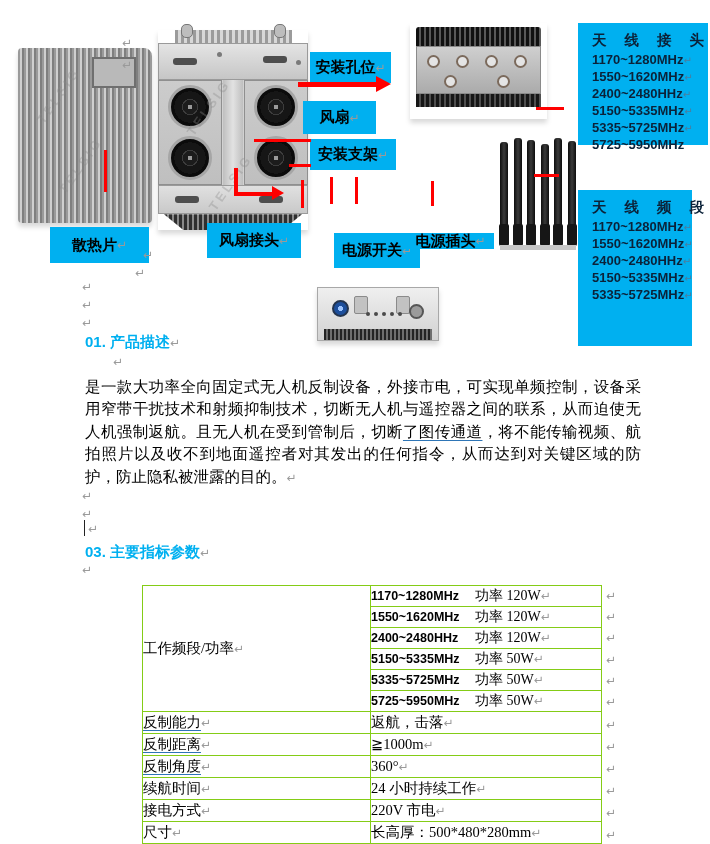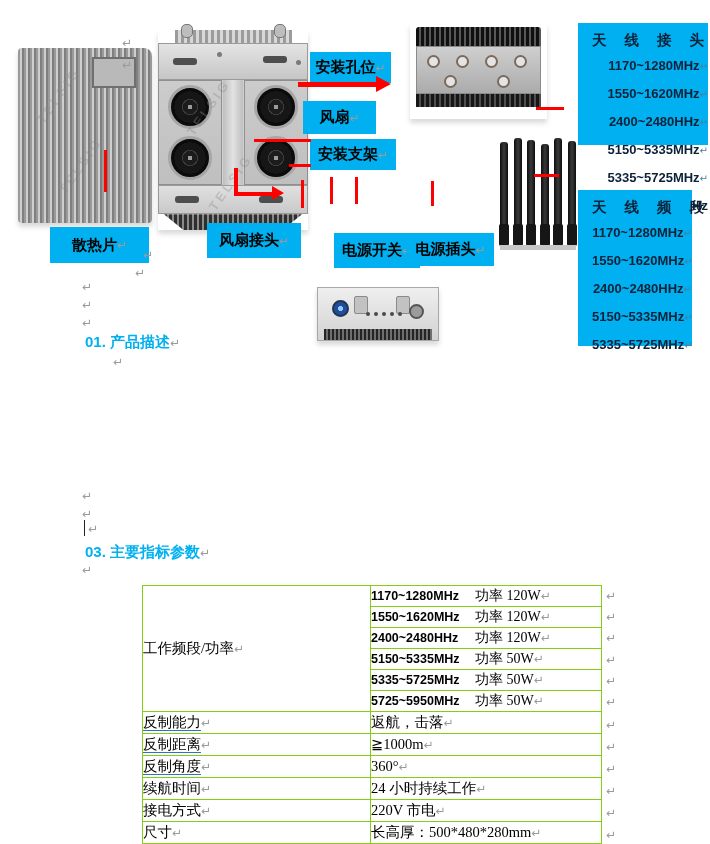--- a/index.html
+++ b/index.html
@@ -14,21 +14,21 @@
         font-family:"Liberation Serif","DejaVu Serif",serif;}
   .gram-u{text-decoration:underline;text-decoration-color:#2E75B6;text-underline-offset:3px;}
   .pilcrow{color:#9a9a9a;font-size:12px;font-weight:normal;font-family:"DejaVu Sans",sans-serif;}
   .caret{width:1px;height:16px;background:#222;}
   
   .clabel{background:#00B0F0;color:#000;font-weight:bold;font-size:15px;
           display:flex;align-items:center;justify-content:center;white-space:nowrap;}
   
   .cbox{background:#00B0F0;color:#0B2239;padding:5px 0 0 14px;}
   .cbox .cbox-title{font-size:14.5px;font-weight:bold;letter-spacing:7px;line-height:24px;white-space:nowrap;}
-  .cbox .freq-line{font-size:13px;font-weight:bold;line-height:27px;white-space:nowrap;text-align:right;}
+  .cbox .freq-line{font-size:13px;font-weight:bold;line-height:16px;white-space:nowrap;}
   .cbox .pilcrow{font-size:10px;color:#4b7d9e;}
   
   .photo{box-shadow:0 4px 5px rgba(0,0,0,.15);}
   .heatsink-left{background:repeating-linear-gradient(90deg,#9a9a9a 0 2px,#cfcfcf 2px 4px,#7f7f7f 4px 6px);
                  border-radius:4px 8px 4px 4px;}
   .hs-plate{position:absolute;right:16px;top:9px;width:40px;height:27px;background:#b9b9b9;
             border:2px solid #6f6f6f;}
   .watermark{position:absolute;color:#8a8a8a;opacity:.35;font-size:13px;letter-spacing:3px;
              transform:rotate(-55deg);font-weight:bold;pointer-events:none;}
   .device-center{display:flex;flex-direction:column;}
@@ -184,21 +184,21 @@
       <span class="pilcrow">↵</span>
   </div>
   <div class="abs clabel" style="left:207px;top:223px;width:94px;height:35px;">
     <span>风扇接头</span>
       <span class="pilcrow">↵</span>
   </div>
   <div class="abs clabel" style="left:310px;top:233px;width:86px;height:35px;margin-left:24px;">
     <span>电源开关</span>
       <span class="pilcrow">↵</span>
   </div>
-  <div class="abs clabel" style="left:407px;top:233px;width:87px;height:33px;">
+  <div class="abs clabel" style="left:407px;top:233px;width:87px;height:16px;">
     <span>电源插头</span>
       <span class="pilcrow">↵</span>
   </div>
 
   <div class="abs cbox" style="left:578px;top:23px;width:130px;height:122px;box-sizing:border-box;">
     <div class="cbox-title">天 线 接 头</div>
     <div class="freq-line"><span>1170~1280MHz</span><span class="pilcrow">↵</span></div>
     <div class="freq-line"><span>1550~1620MHz</span><span class="pilcrow">↵</span></div>
     <div class="freq-line"><span>2400~2480HHz</span><span class="pilcrow">↵</span></div>
     <div class="freq-line"><span>5150~5335MHz</span><span class="pilcrow">↵</span></div>
@@ -241,20 +241,23 @@
   <span class="abs pilcrow" style="left:82px;top:489px;">↵</span>
   <span class="abs pilcrow" style="left:82px;top:507px;">↵</span>
   <div class="abs caret" style="left:84px;top:520px;"></div>
   <span class="abs pilcrow" style="left:88px;top:522px;">↵</span>
   <span class="abs pilcrow" style="left:82px;top:563px;">↵</span>
 
   <div class="abs sec-head" style="left:85px;top:333px;">
     <span>01. 产品描述</span><span class="pilcrow">↵</span>
   </div>
 
+  <div class="abs para" style="left:85px;top:376px;width:556px;">
+    <span>是一款大功率全向固定式无人机反制设备，外接市电，可实现单频控制，设备采用窄带干扰技术和射频抑制技术，切断无人机与遥控器之间的联系，从而迫使无人机强制返航。且无人机在受到管制后，切断</span><span class="gram-u">了图传通道</span><span>，将不能传输视频、航拍照片以及收不到地面遥控者对其发出的任何指令，从而达到对关键区域的防护，防止隐私被泄露的目的。</span><span class="pilcrow">↵</span>
+  </div>
 
   <div class="abs sec-head" style="left:85px;top:543px;">
     <span>03. 主要指标参数</span><span class="pilcrow">↵</span>
   </div>
 
   <table class="spec abs" style="left:142px;top:585px;width:459px;">
     <colgroup>
         <col style="width:228px">
         <col style="width:231px">
       </colgroup>

